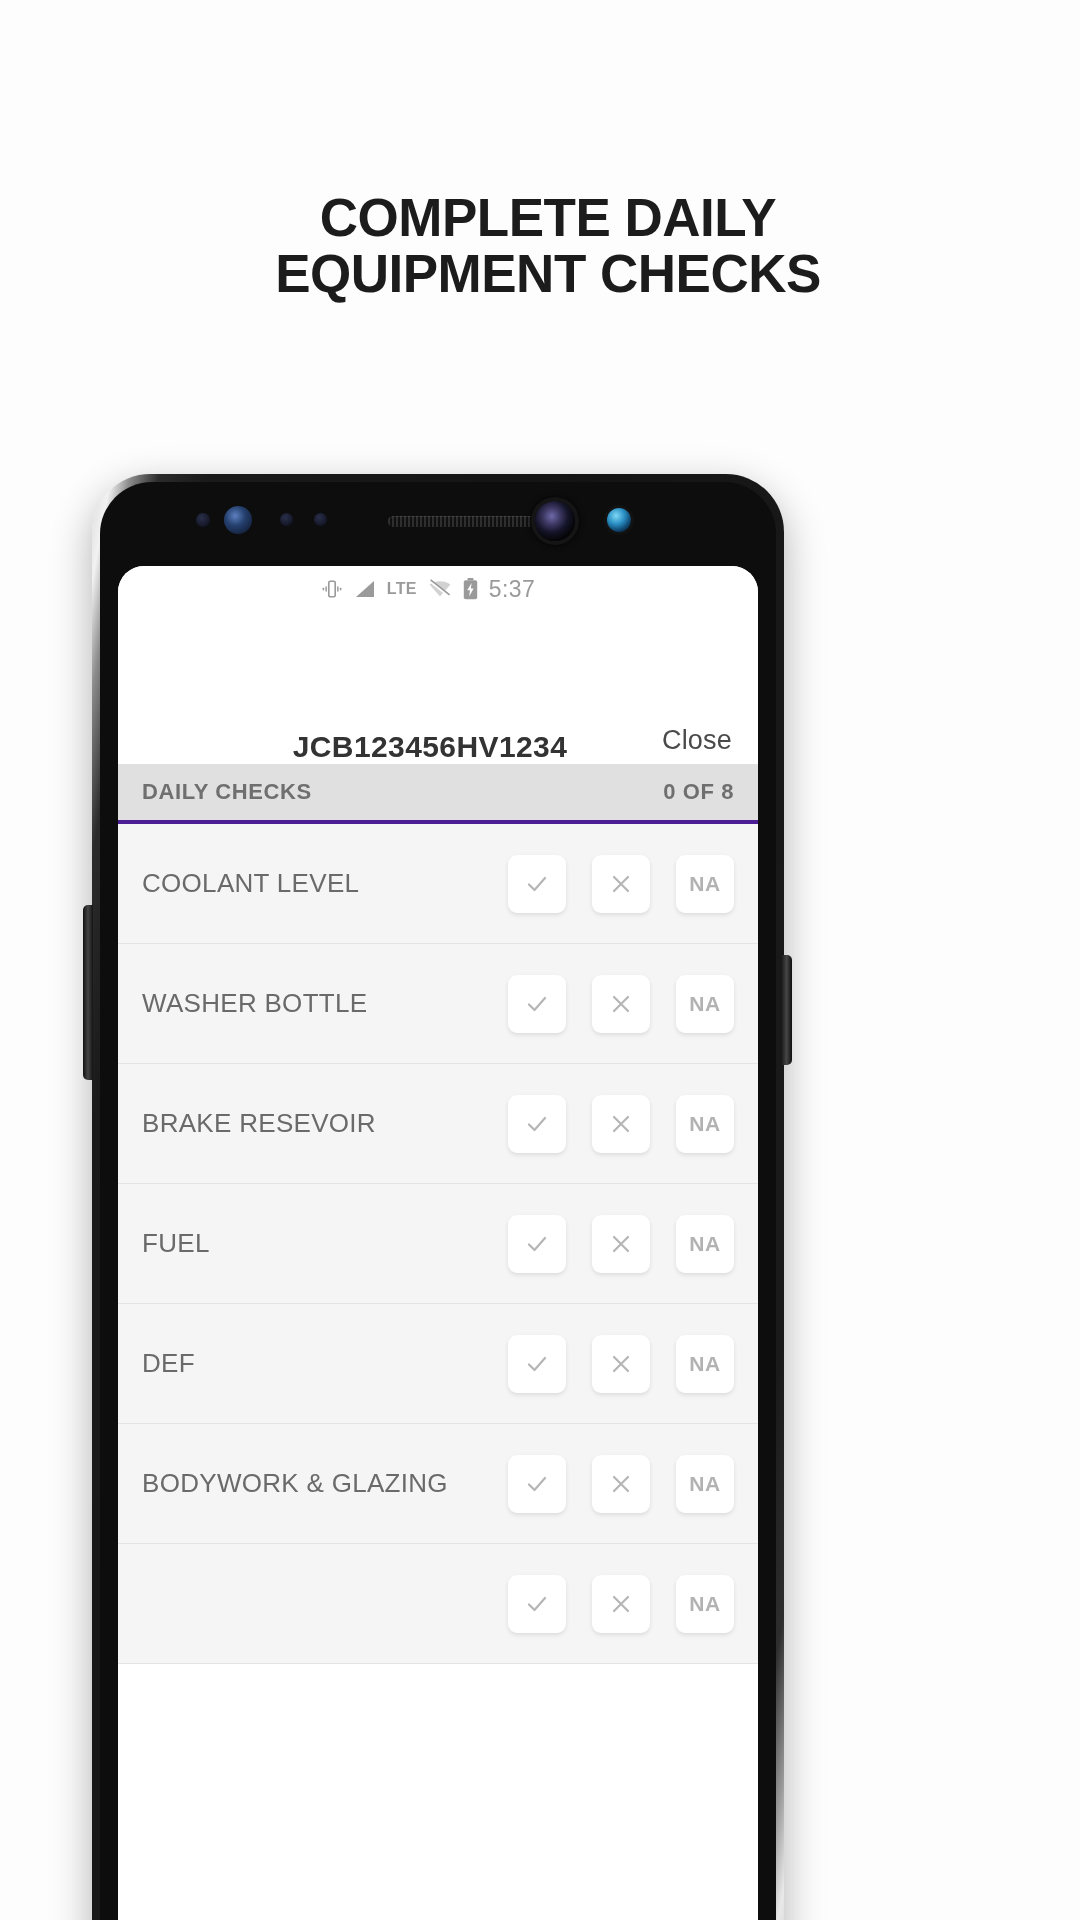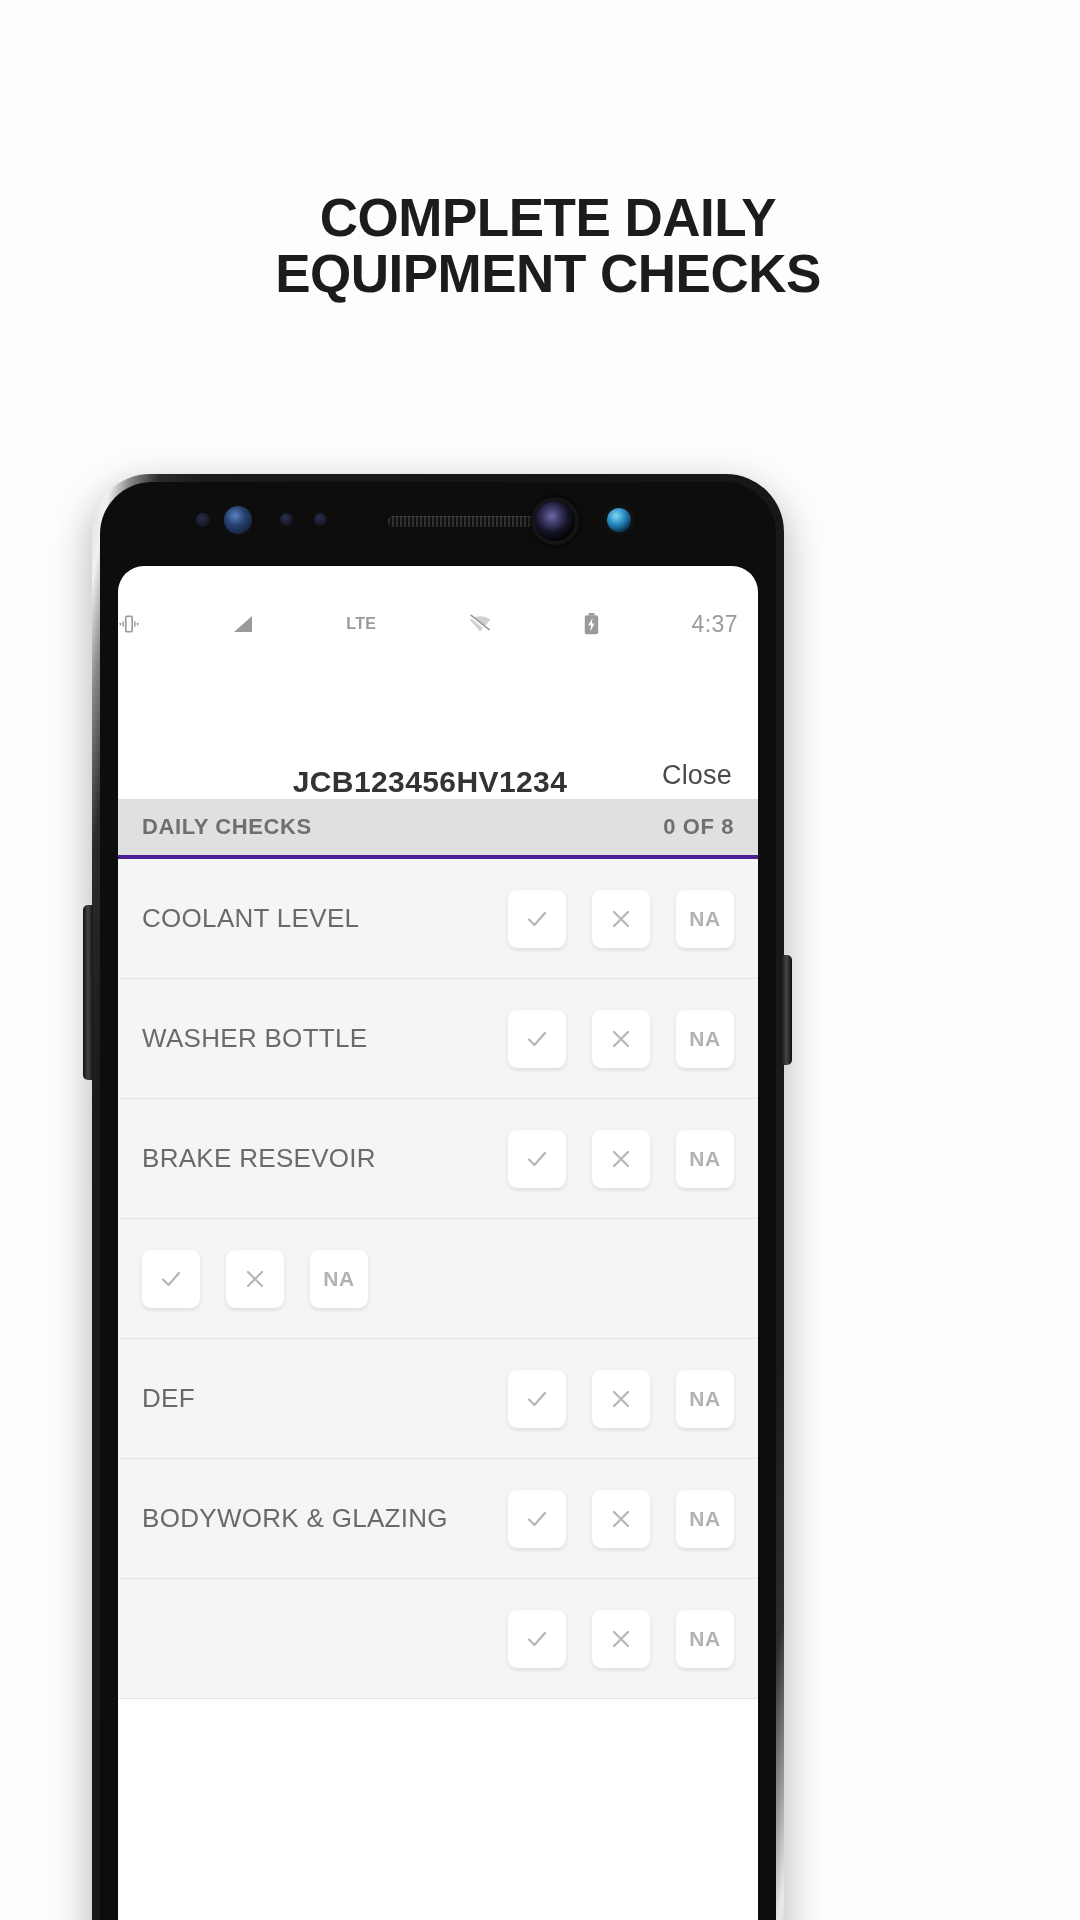--- a/index.html
+++ b/index.html
@@ -95,25 +95,24 @@
     left: 26px; top: 92px;
     width: 640px; height: 1428px;
     background: #ffffff;
     border-radius: 26px 26px 0 0;
     overflow: hidden;
   }
 
   
   .statusbar {
     height: 46px;
-    display: flex; align-items: center; justify-content: space-between;
+    display: flex; align-items: center; justify-content: center;
     padding: 0 20px 0 0;
     background: #ffffff;
     gap: 11px;
-    margin-top: 35px;
   }
   .sb-icon { display: flex; align-items: center; }
   .sb-time {
     color: #9a9a9a; font-size: 23px; letter-spacing: 0.4px;
     font-family: "Liberation Sans", sans-serif;
   }
   .lte-text {
     color: #9a9a9a; font-size: 16px; font-weight: bold; letter-spacing: 0.3px;
   }
 
@@ -227,21 +226,21 @@
             <path d="M2.6 0.8 L21.6 15.8" stroke="#9a9a9a" stroke-width="1.6"></path>
           </svg>
         </span>
         <span class="sb-icon">
           <svg width="15" height="22" viewBox="0 0 15 22">
             <rect x="4.5" y="0" width="6" height="2.2" rx="0.8" fill="#9a9a9a"></rect>
             <rect x="0.8" y="2.2" width="13.4" height="19" rx="2" fill="#9a9a9a"></rect>
             <path d="M8.6 5 L4.2 12.2 L7 12.2 L6.2 18.4 L10.6 10.6 L7.9 10.6 Z" fill="#ffffff"></path>
           </svg>
         </span>
-        <span class="sb-time">4:37</span>
+        <span class="sb-time">5:37</span>
       </div>
 
       <div class="app-header">
         <div class="app-title">JCB123456HV1234</div>
         <div class="close-btn">Close</div>
       </div>
 
       <div class="section-header">
         <span class="section-title">DAILY CHECKS</span>
         <span class="section-count">0 OF 8</span>
@@ -300,20 +299,21 @@
                   <path d="M5 5 L19 19 M19 5 L5 19" fill="none" stroke="#b6b6b6" stroke-width="2.2" stroke-linecap="round"></path>
                 </svg>
             </div>
             <div class="act-btn">
               <span class="act-na">NA</span>
             </div>
           </div>
         </div>
 
         <div class="check-row">
+          <div class="check-label">FUEL</div>
           <div class="check-actions">
             <div class="act-btn">
               <svg width="26" height="26" viewBox="0 0 26 26">
                   <path d="M5 13.5 L10.5 19 L21 7" fill="none" stroke="#b6b6b6" stroke-width="2.2" stroke-linecap="round" stroke-linejoin="round"></path>
                 </svg>
             </div>
             <div class="act-btn">
               <svg width="24" height="24" viewBox="0 0 24 24">
                   <path d="M5 5 L19 19 M19 5 L5 19" fill="none" stroke="#b6b6b6" stroke-width="2.2" stroke-linecap="round"></path>
                 </svg>

